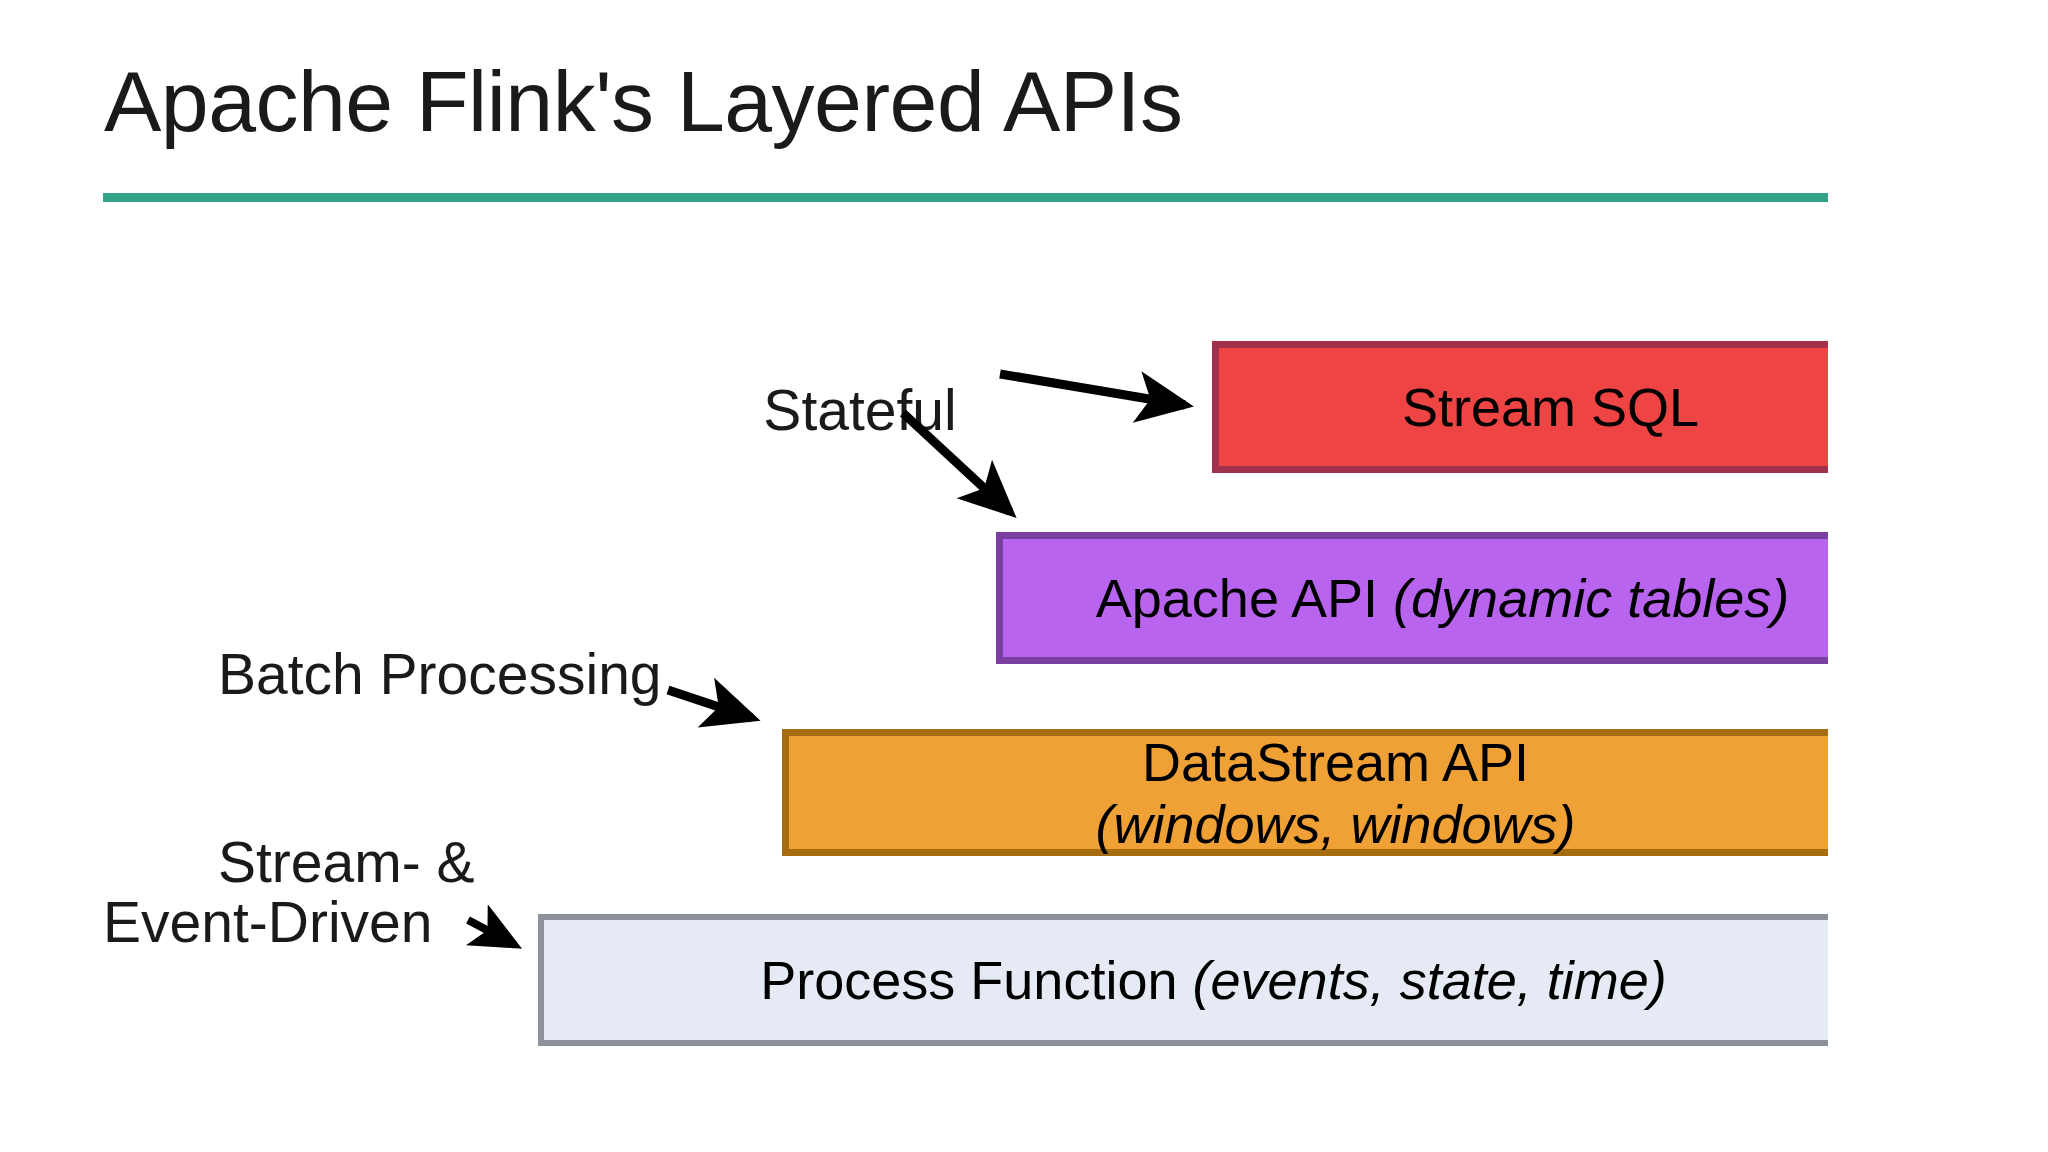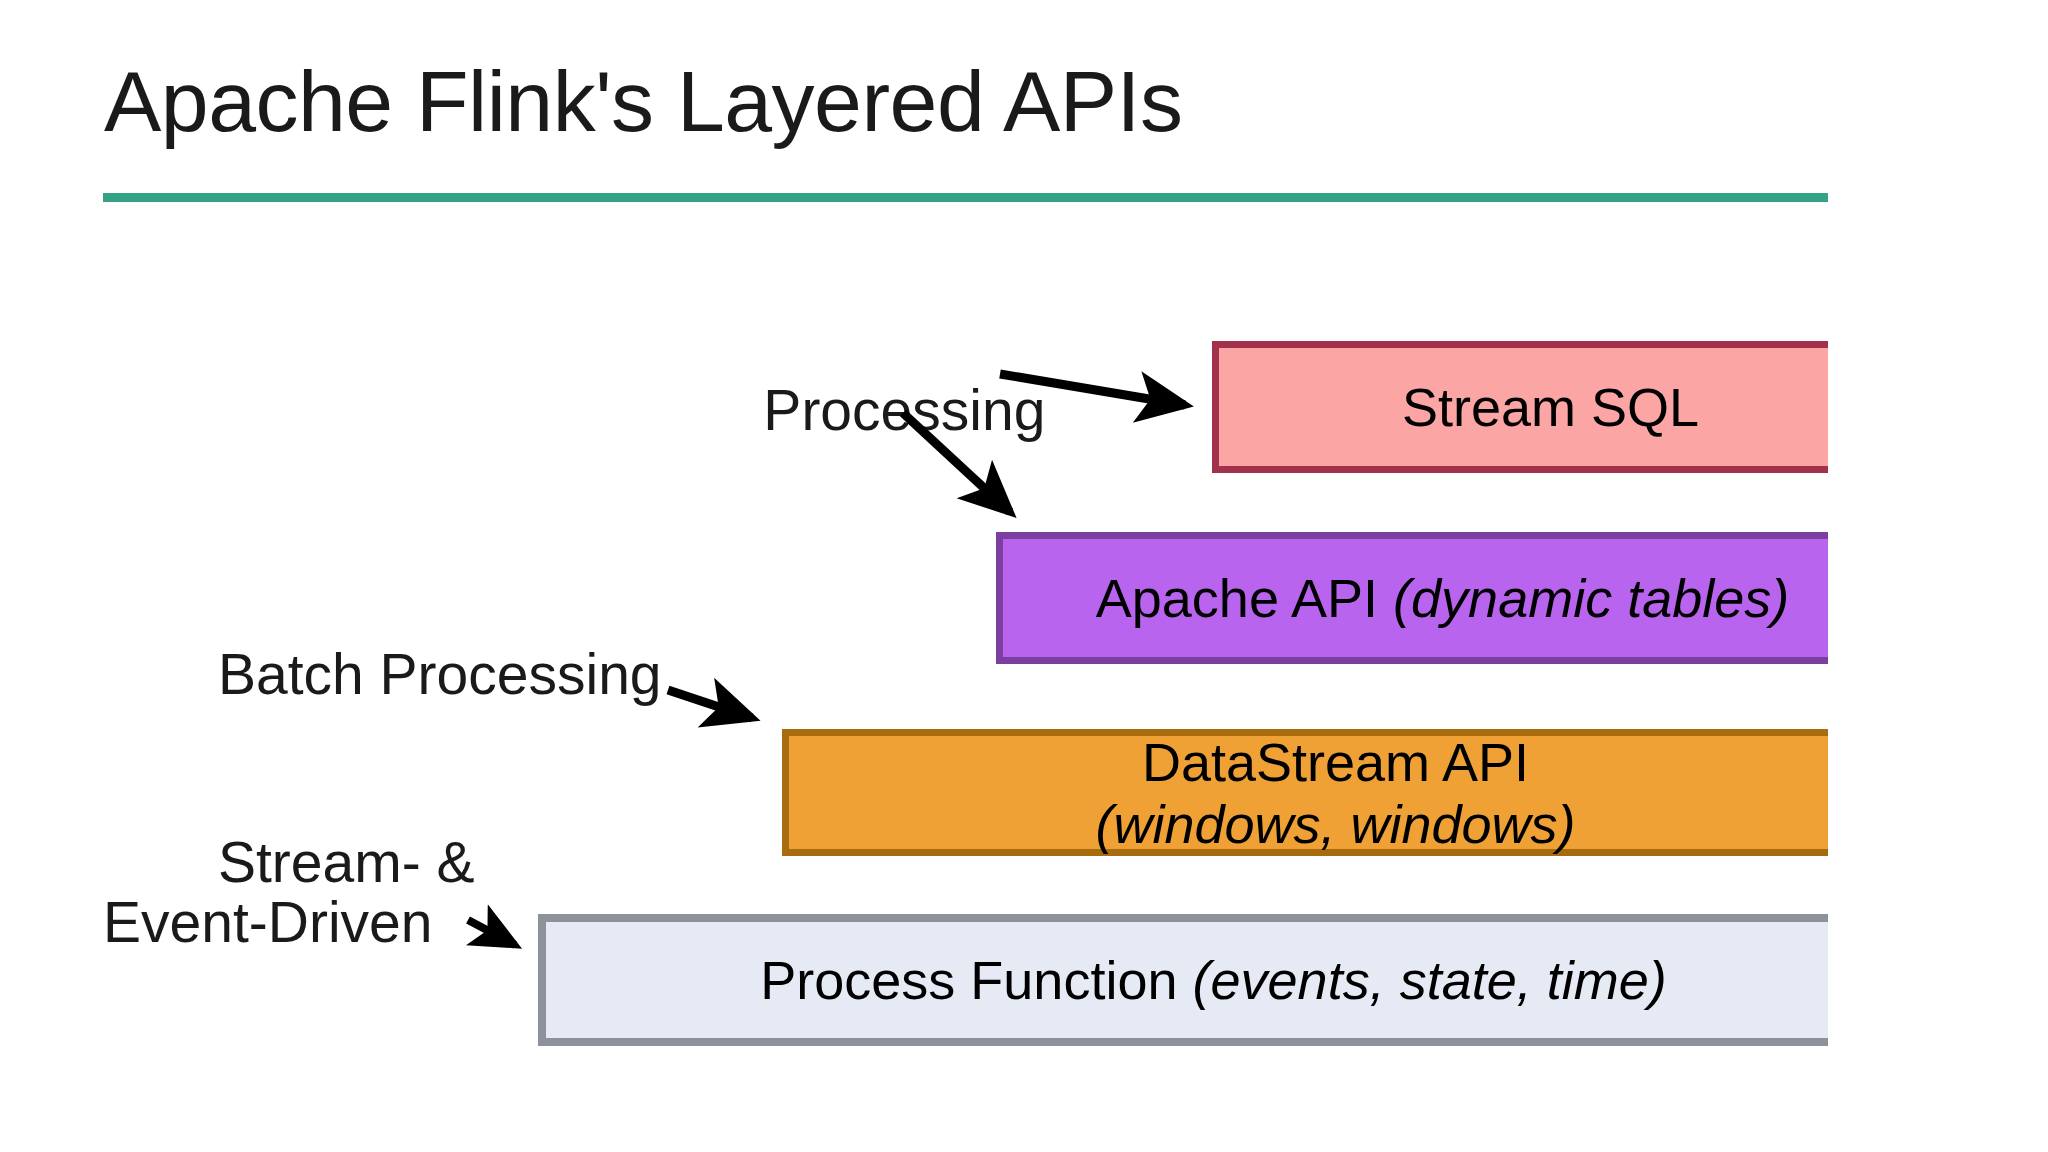--- a/index.html
+++ b/index.html
@@ -98,21 +98,21 @@
   #bar-datastream-api {
     left: 782px;   top: 729px;
     width: 1107px; height: 127px;
     background: #f0a136;
     border: 7px solid #a86c10;
   }
   #bar-process-function {
     left: 538px;   top: 914px;
     width: 1351px; height: 132px;
     background: #e6eaf4;
-    border: 8px solid #d946ef;
+    border: 6px solid #d946ef;
   }
 
   
   .callout {
     position: absolute;
     font-size: 57px;
     font-weight: 400;
     color: #1a1a1a;
     line-height: 1.10;
     white-space: pre;
@@ -136,34 +136,34 @@
 
   <div id="title">Apache Flink's Layered APIs</div>
   <div id="title-rule" style="background: rgb(52, 162, 135);"></div>
 
   <div id="logo">
     <div class="sq sq-back" style="background: rgb(52, 162, 135);"></div>
     <div class="sq sq-front" style="background: rgb(52, 162, 135);"></div>
   </div>
 
   <div id="label-analytics" class="callout">
-    <span>Processing</span>
+    <span>Stateful</span>
   </div>
 
   <div id="label-stream-batch" class="callout">
     <div>Batch Processing</div>
     <div>Stream- &amp;</div>
   </div>
 
   <div id="label-stateful" class="callout">
     <div>Event-Driven</div>
     
   </div>
 
-  <div id="bar-stream-sql" class="bar" style="background: #fca5a5; border-color: rgb(162, 50, 75);">
+  <div id="bar-stream-sql" class="bar" style="background: #ef4444; border-color: rgb(162, 50, 75);">
     <span class="plain">Stream SQL</span>
   </div>
 
   <div id="bar-table-api" class="bar" style="background: rgb(185, 100, 239); border-color: rgb(122, 63, 160);">
     <span class="plain">Apache API</span>
     <span class="sp"></span>
     <span class="ital">(dynamic tables)</span>
   </div>
 
   <div id="bar-datastream-api" class="bar" style="background: rgb(240, 161, 54); border-color: rgb(168, 108, 16); flex-direction: column;">

